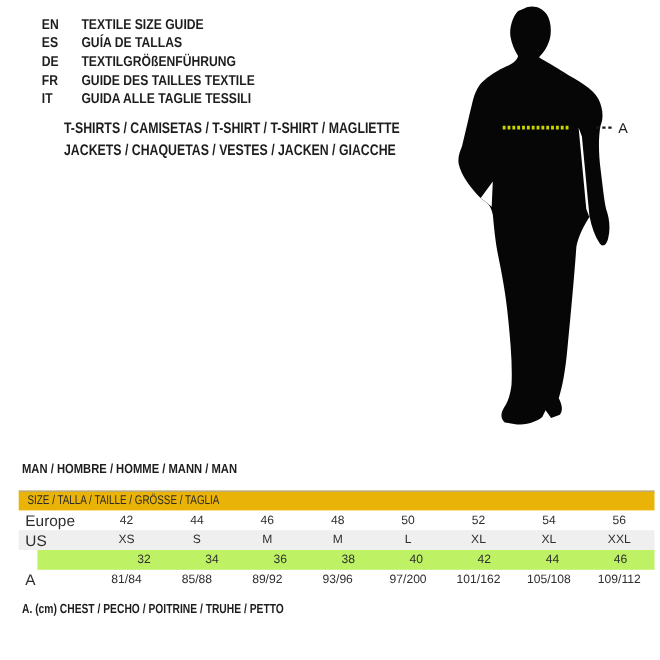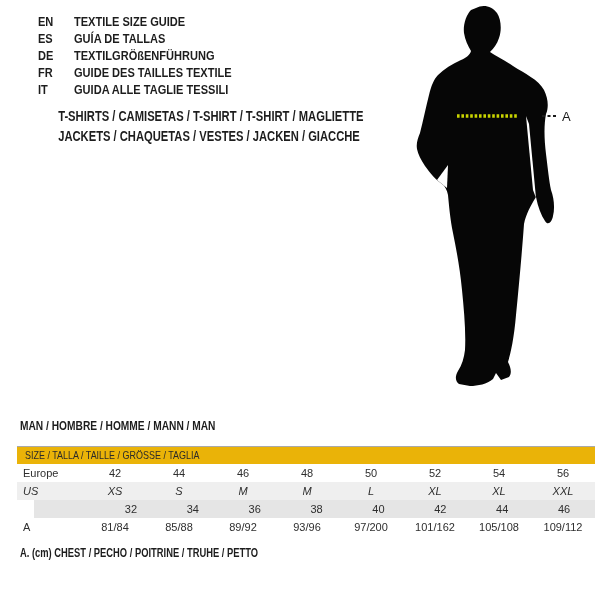--- a/index.html
+++ b/index.html
@@ -27,23 +27,23 @@
   .man-label { position:absolute; left:20px; top:419px; font-weight:700; font-size:12px;
     transform:scaleX(0.85); }
 
   
   .size-table { position:absolute; left:17px; top:446px; width:578px; }
   .thead { height:17px; line-height:17px; background:#eab308; border-top:1px solid #a9a9a9;
     padding-left:8px; font-size:11.5px; color:#2a2a2a; }
   .thead .cond { transform:scaleX(0.78); }
   .trow { display:grid; grid-template-columns:66px repeat(8, 1fr); height:18px;
     align-items:center; font-size:11px; color:#2e2e2e; }
-  .trow:nth-child(2) { background:#efefef;font-style:italic; }
-  .trow:nth-child(3) { background:#e5e5e5;margin-left:17px; }
-  .tlabel { padding-left:6px; font-size:11px; }
+  .trow:nth-child(2) { background:#efefef; }
+  .trow:nth-child(3) { background:#bef264;margin-left:17px; }
+  .tlabel { padding-left:6px; font-size:14px; }
   .tcell { text-align:center; }
 
   
   .footnote { position:absolute; left:20px; top:546px; font-weight:700; font-size:12px;
     transform:scaleX(0.78); }
 
   
   .figure { position:absolute; left:390px; top:0; width:210px; height:400px; }
   .figure svg { display:block; }
   .measure-letter { font-family:"Liberation Sans", sans-serif; font-size:13px; fill:#1a1a1a; }

